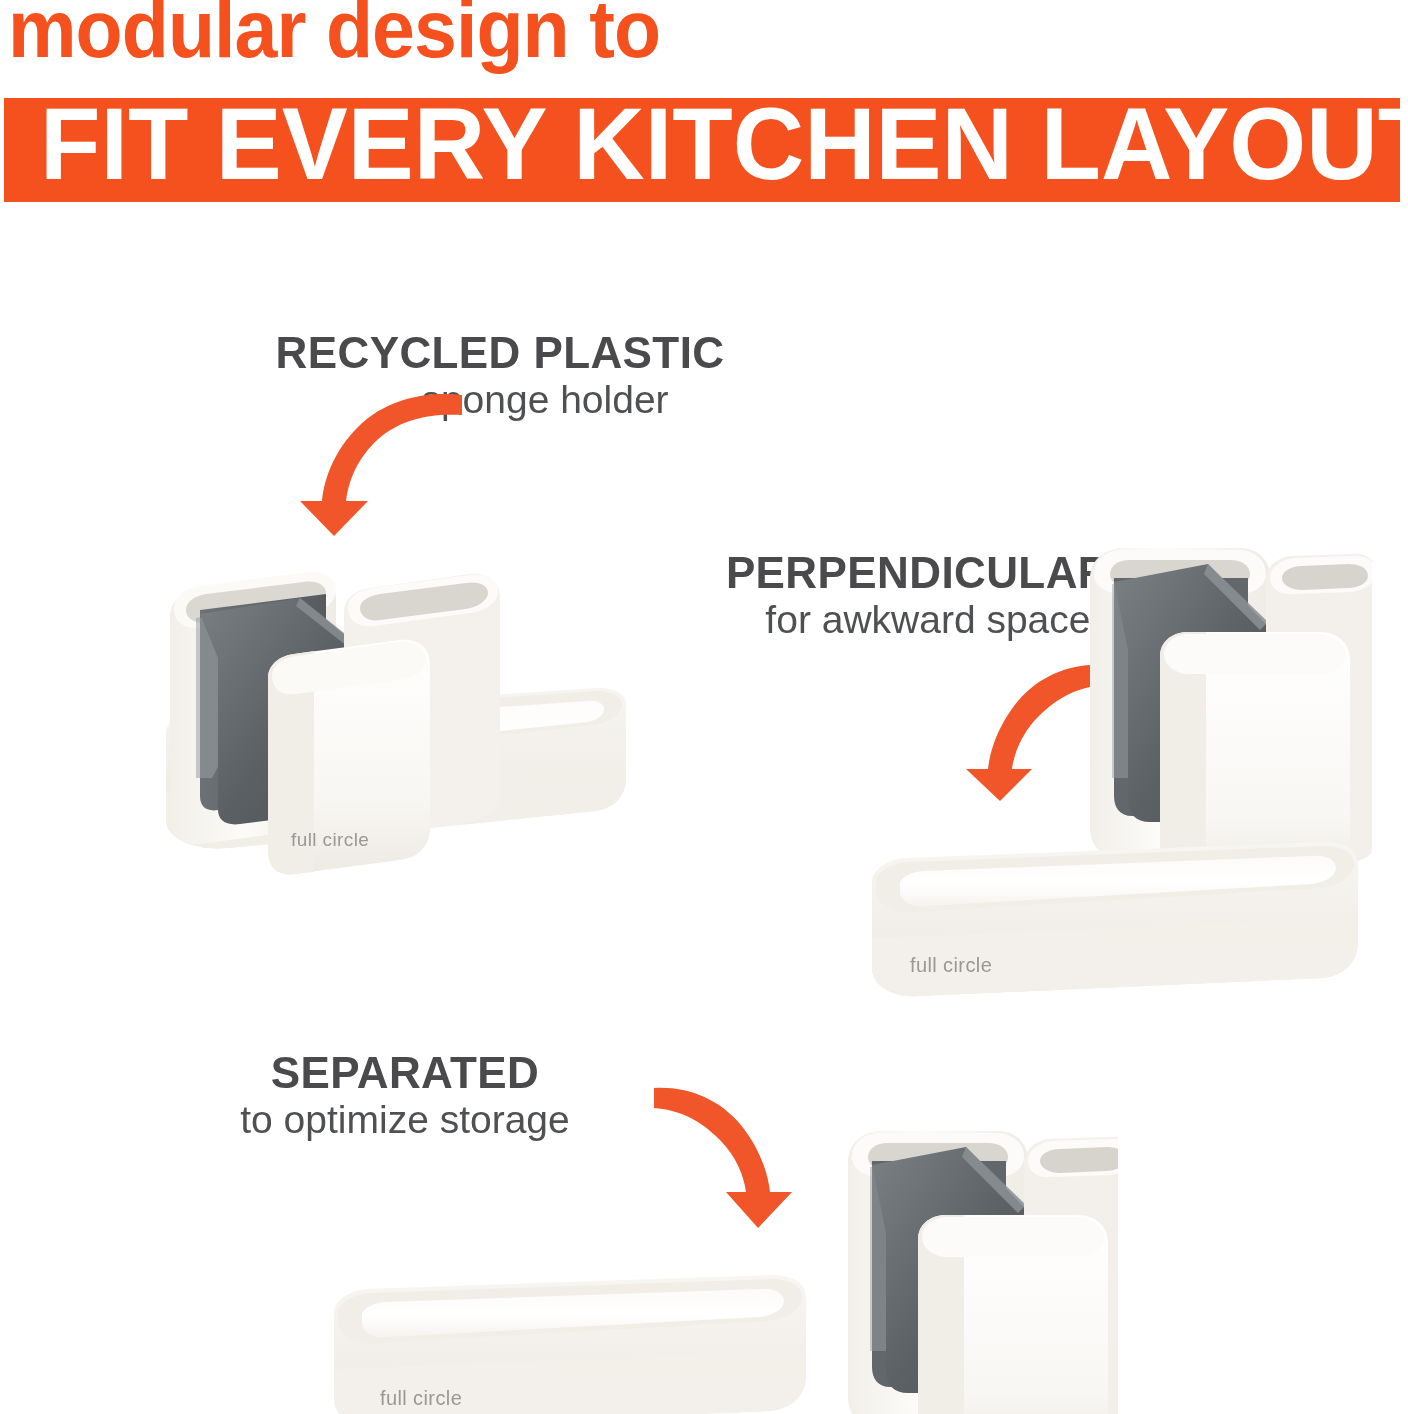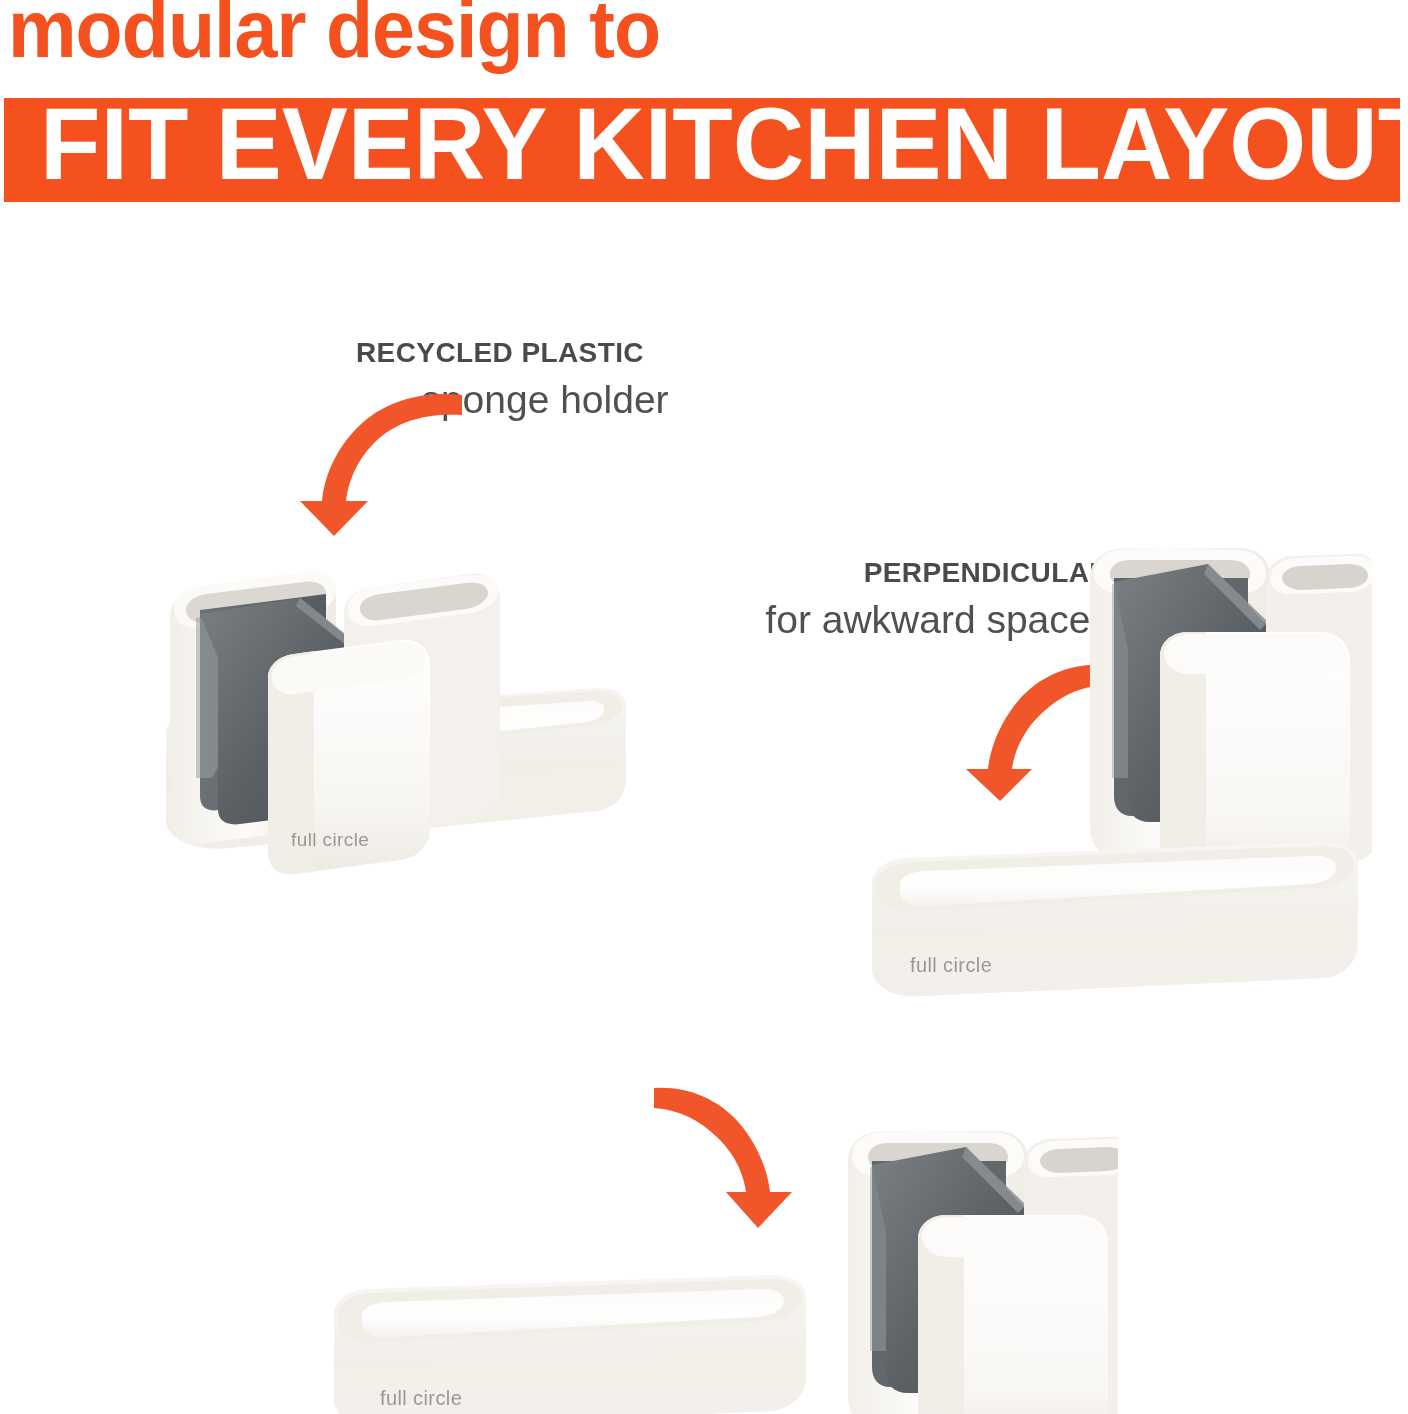--- a/index.html
+++ b/index.html
@@ -57,21 +57,21 @@
     color: #FFFFFF;
     white-space: nowrap;
     transform: scaleX(0.97);
     transform-origin: left top;
   }
 
   
   .callout { position: absolute; white-space: nowrap; }
   .callout .ttl {
     font-weight: bold;
-    font-size: 28px;
+    font-size: 44px;
     letter-spacing: 0.4px;
     color: #4A4A4D;
     line-height: 46px;
     display: block;
   }
   .callout .sub {
     font-weight: normal;
     font-size: 39px;
     color: #4F5052;
     line-height: 48px;
@@ -497,20 +497,24 @@
                  L506,98
                  L506,122
                  C506,142 492,156 470,158
                  L66,176
                  C42,178 20,166 20,148 Z" fill="#F3F0EA" opacity="0.9"></path>
         <text x="58" y="152" font-family="'Liberation Sans', sans-serif" font-size="20" fill="#9B9894" letter-spacing="0.4">full circle</text>
       </g>
     </svg>
   </div>
 
+  <div class="callout" id="callout-3">
+    <span class="ttl">SEPARATED</span>
+    <span class="sub">to optimize storage</span>
+  </div>
 
   <svg class="arrow" id="arrow-3" style="left:648px; top:1078px;" width="166" height="152" viewBox="0 0 166 152">
     <g transform="translate(166,0) scale(-1,1)">
       <path d="M160,10
                C128,8 96,20 74,46
                C54,70 46,96 44,114
                L22,114
                L56,150
                L88,114
                L68,114

